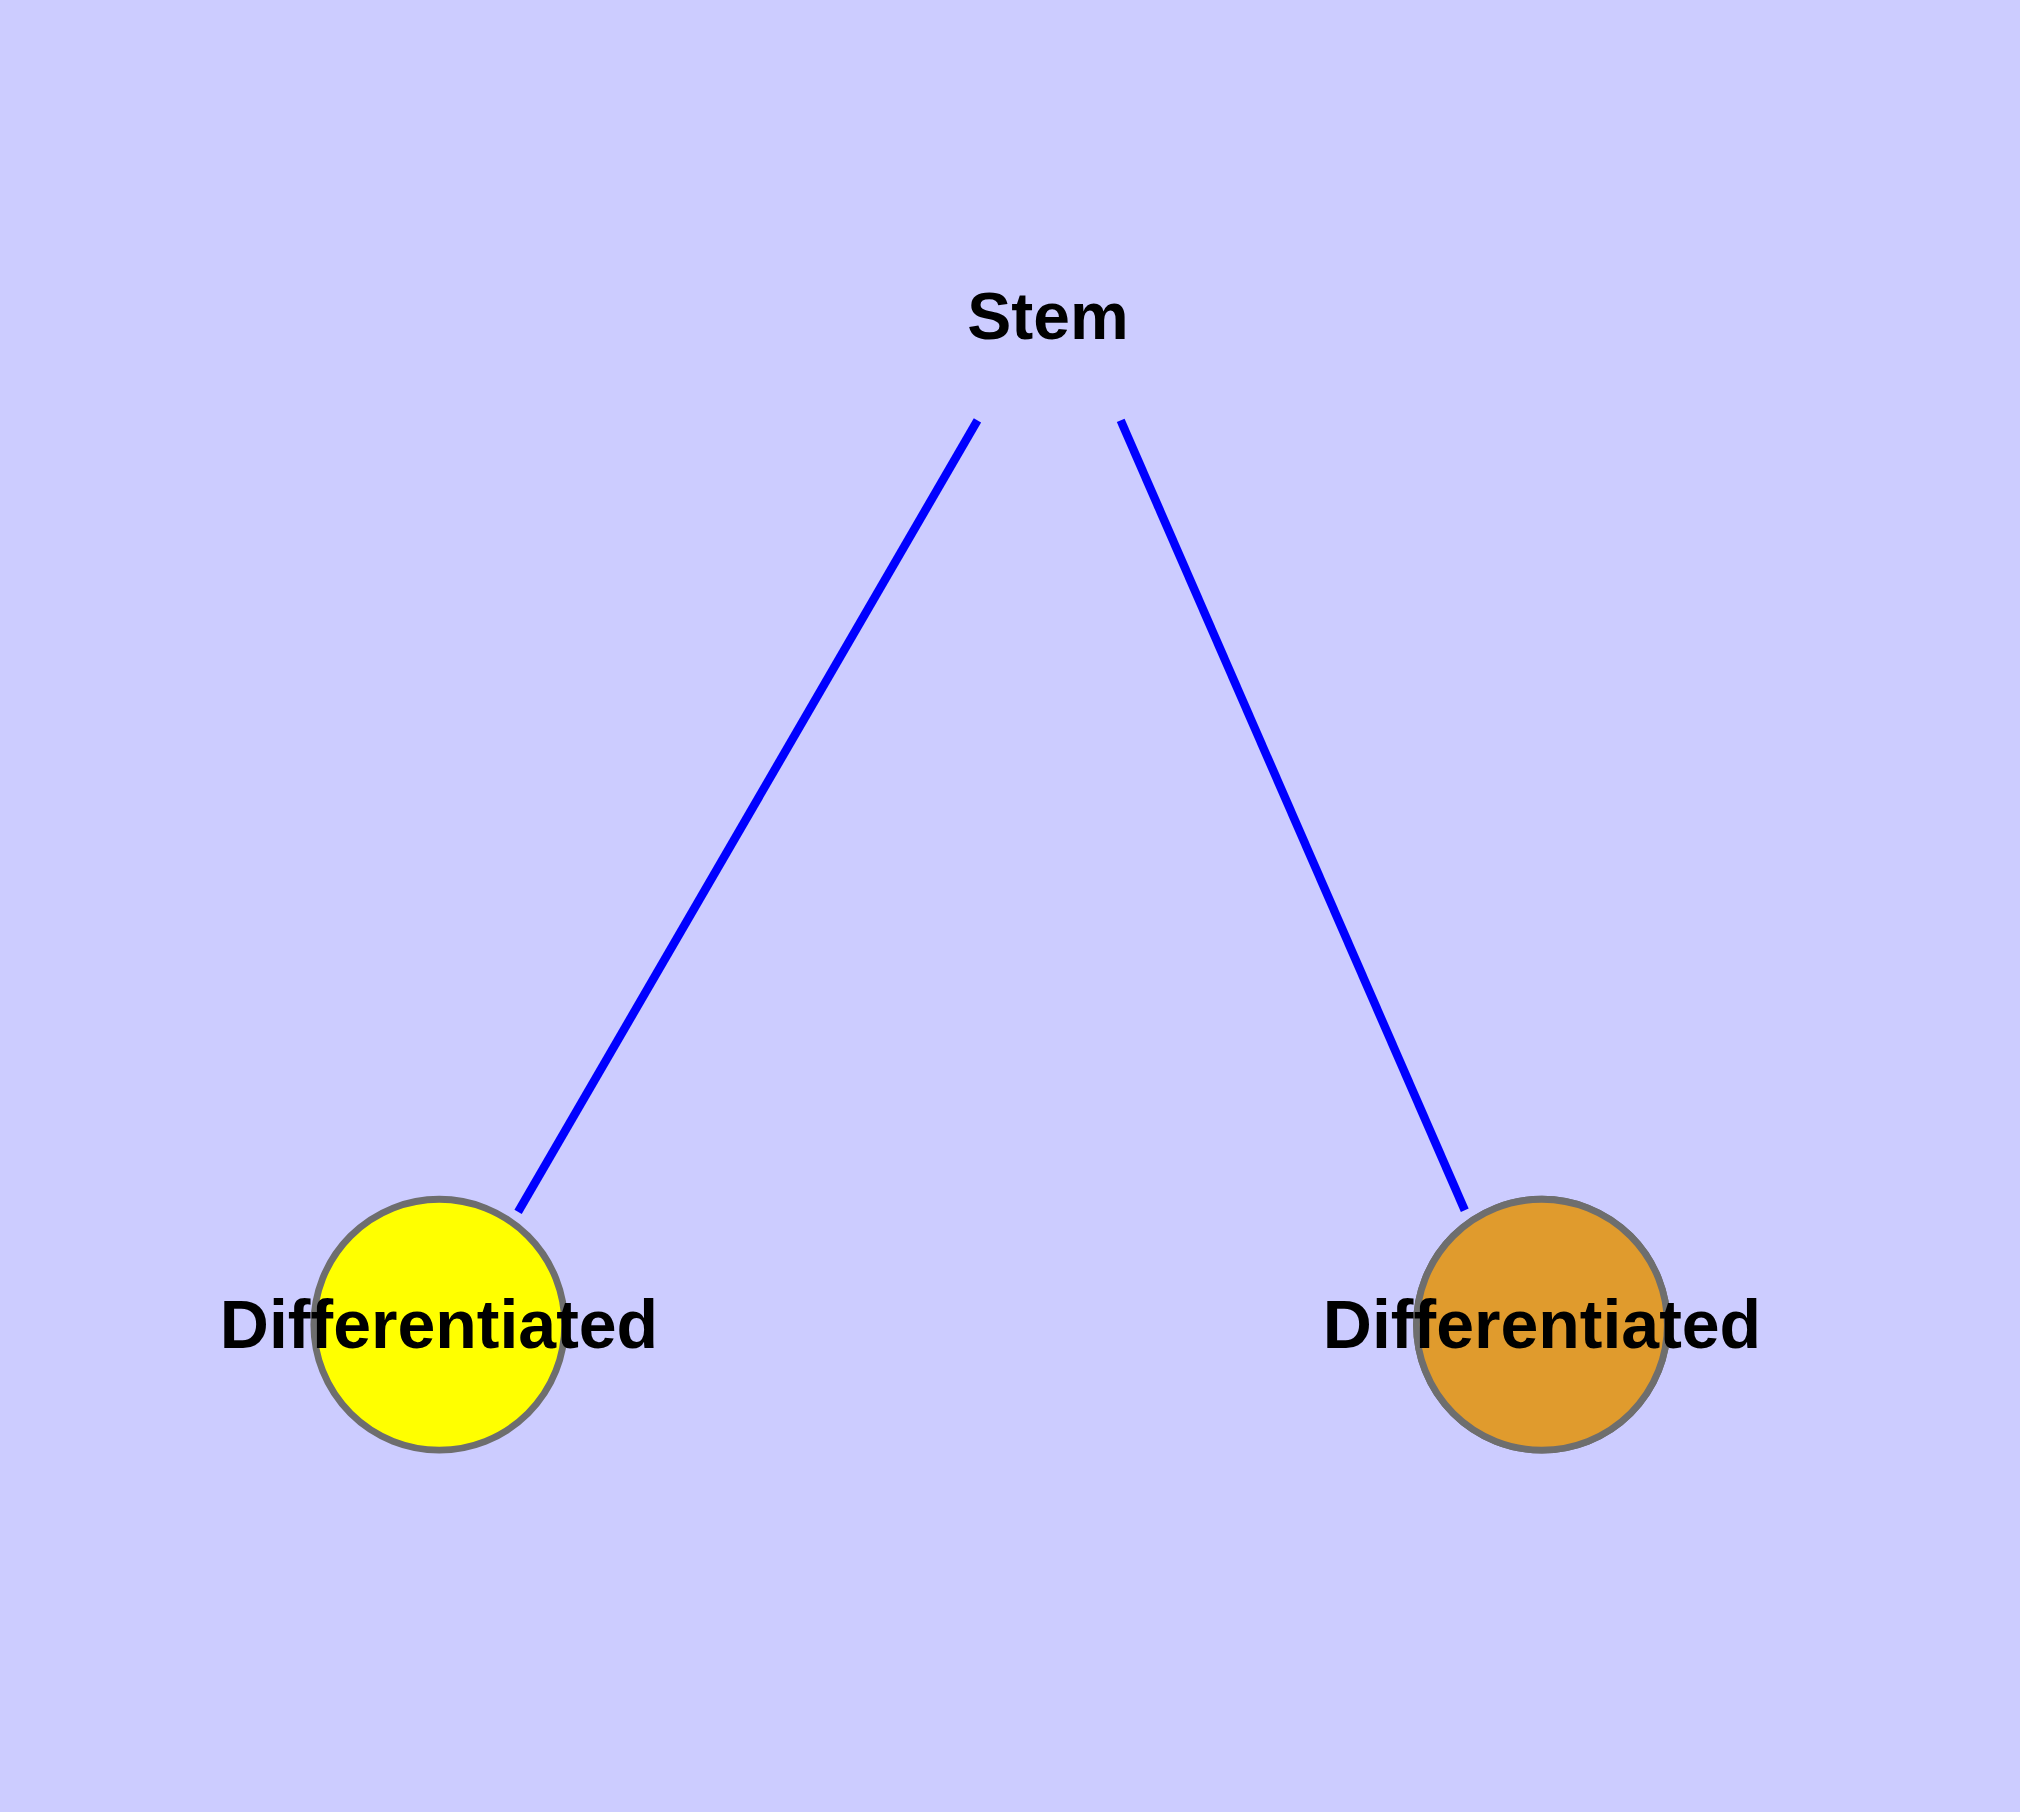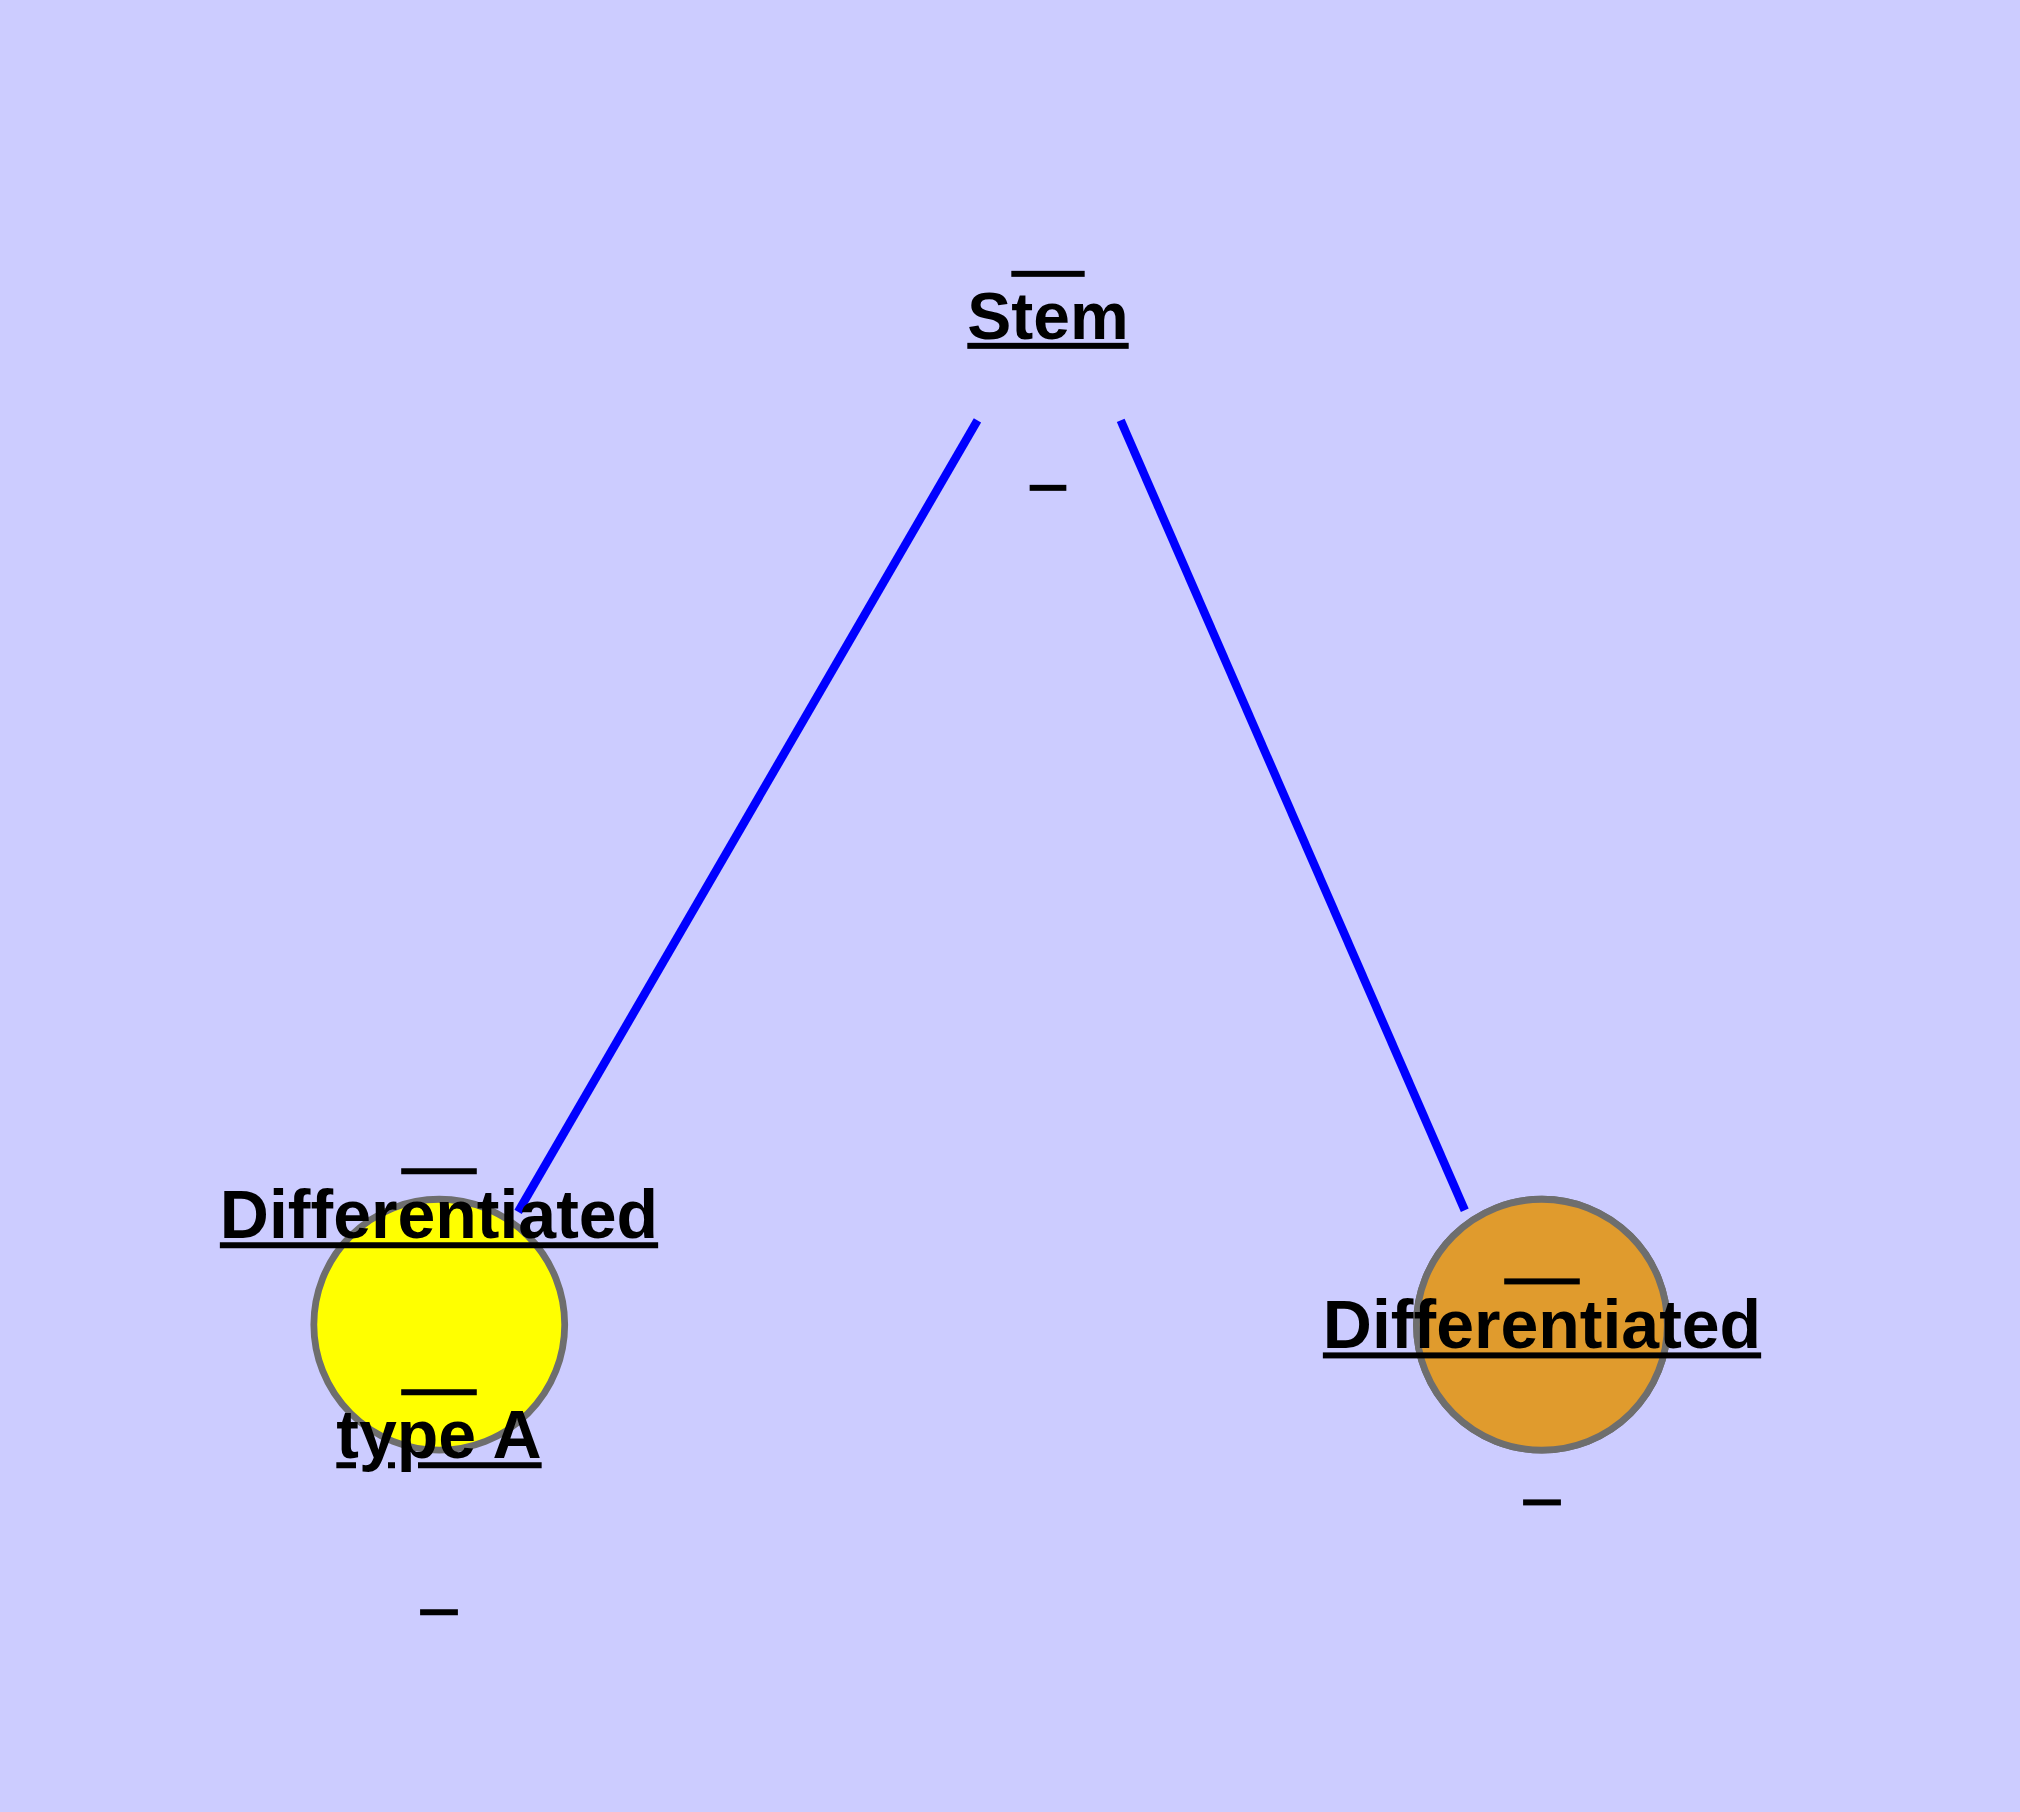--- a/index.html
+++ b/index.html
@@ -26,21 +26,20 @@
   .node-label {
     position: absolute;
     text-align: center;
     color: #000000;
     font-family: "Liberation Sans", sans-serif;
     font-weight: bold;
     line-height: 1.08;
     white-space: pre;
     pointer-events: none;
     transform: translate(-50%, -50%);
-    text-decoration: underline;
   }
   .label-stem {
     font-size: 66px;
   }
   .label-diff {
     font-size: 68px;
   }
 </style>
 </head>
 <body>
@@ -58,21 +57,20 @@
       <circle cx="1819" cy="1563" r="148" fill="#e09b2d" stroke="#6e6e6e" stroke-width="8"></circle>
     </g>
   </svg>
 
   <div class="node-label label-stem" style="left: 1048px; top: 316px; font-size: 66px;">
     <div>Stem</div>
   </div>
 
   <div class="node-label label-diff" style="left: 439px; top: 1325px; font-size: 68px;">
     <div>Differentiated</div>
-    <div>type A</div>
   </div>
 
   <div class="node-label label-diff" style="left: 1542px; top: 1325px; font-size: 68px;">
     <div>Differentiated</div>
   </div>
 
 </div>
 
 
 </body></html>

